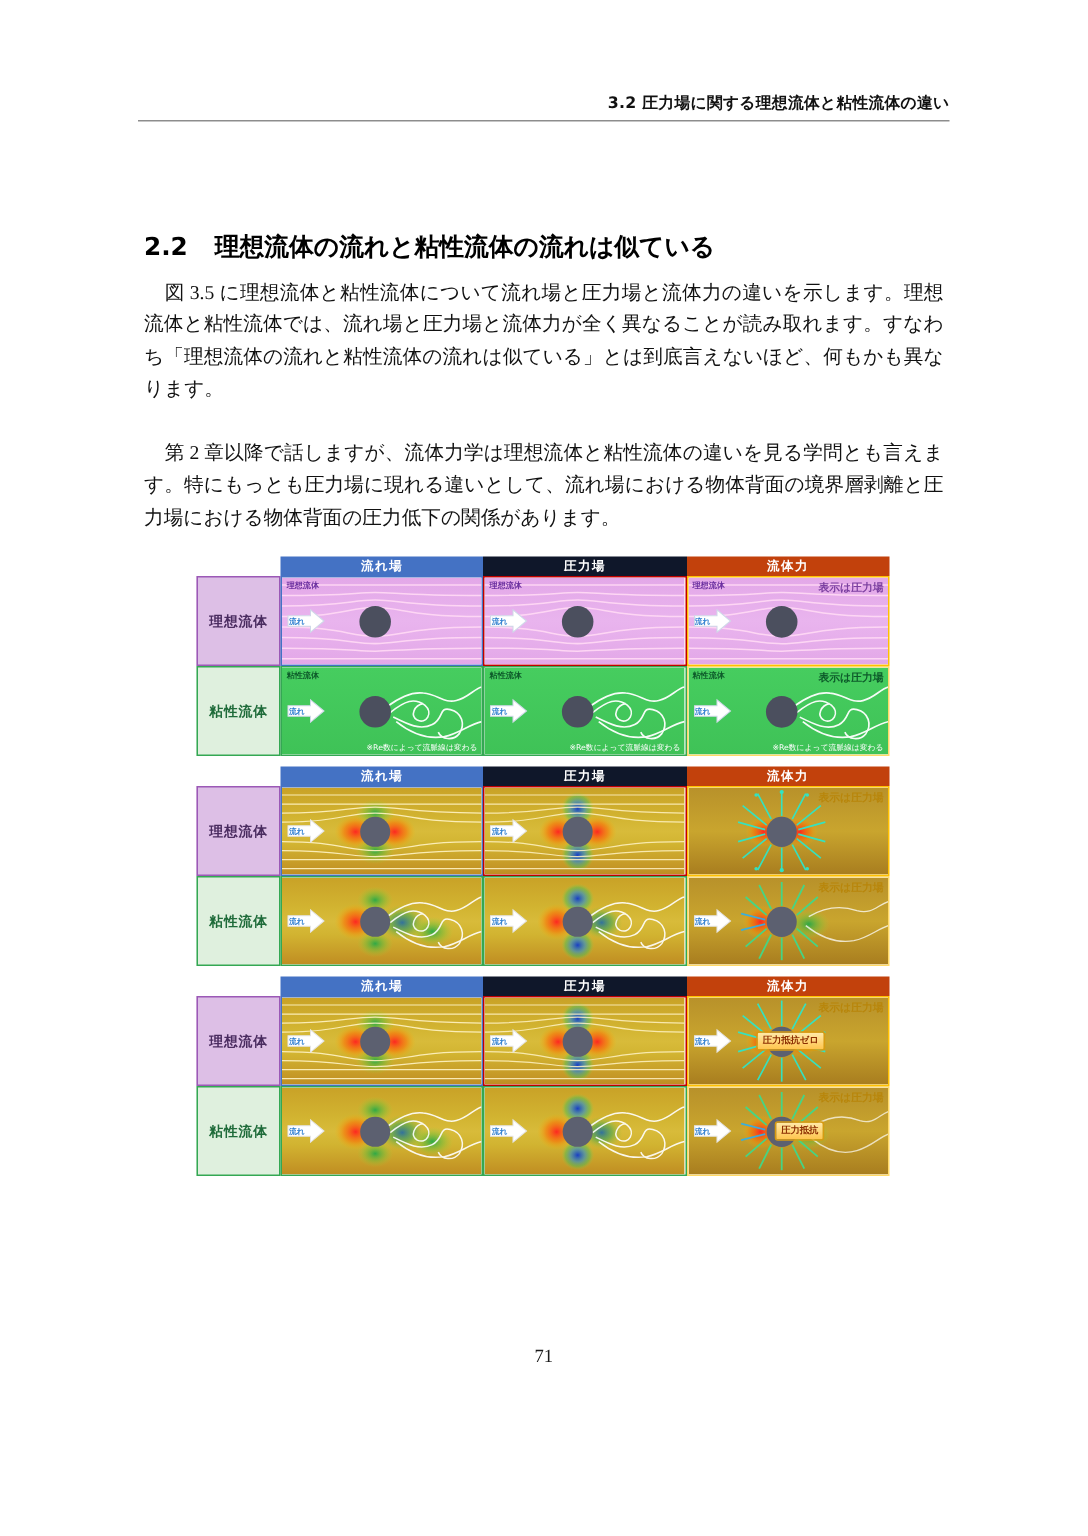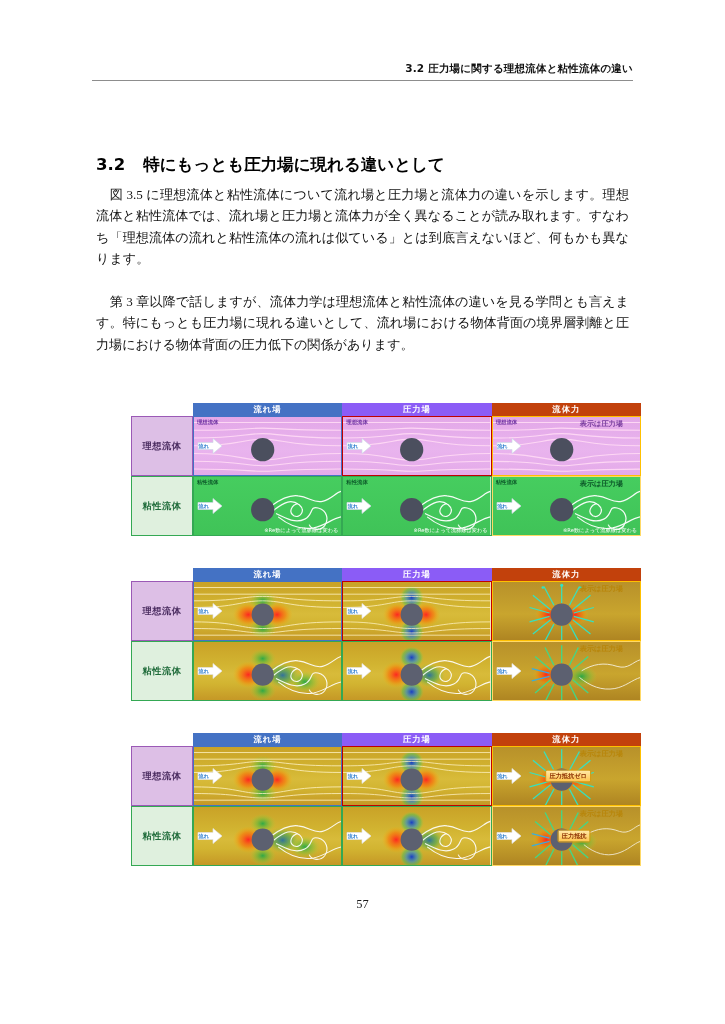--- a/index.html
+++ b/index.html
@@ -77,42 +77,41 @@
     position: absolute;
     left: 131px;
     top: 371px;
     width: 462px;
   }
   .fig-block { margin-bottom: 7px; }
 
   .fig-table {
     border-collapse: separate;
     border-spacing: 0;
-    width: 510px;
+    width: 462px;
     table-layout: fixed;
-    margin-top: 32px;
   }
   .fig-table td { padding: 0; vertical-align: middle; }
 
   .col-label { width: 56px; }
   .col-panel { width: 135px; }
 
   
   .hdr {
     height: 13px;
     text-align: center;
     color: #ffffff;
     font-family: "DejaVu Sans", "Liberation Sans", sans-serif;
     font-size: 8.3px;
     font-weight: bold;
     letter-spacing: 1px;
     line-height: 13px;
   }
   .hdr-flow  { background: #4472c4; }
-  .hdr-press { background: #8b5cf6; }
+  .hdr-press { background: #0f172a; }
   .hdr-force { background: #c2410c; }
   .hdr-blank { background: #ffffff; }
 
   
   .rowlab {
     text-align: center;
     font-family: "DejaVu Sans", "Liberation Sans", sans-serif;
     font-size: 9.2px;
     font-weight: bold;
     letter-spacing: .6px;
@@ -150,21 +149,21 @@
     font-family: "DejaVu Sans", "Liberation Sans", sans-serif;
     font-weight: bold;
     white-space: nowrap;
     pointer-events: none;
   }
   .tag-fluid { left: 3px; top: 2px; font-size: 5.4px; }
   .tag-fluid.ideal { color: #6b2fa0; }
   .tag-fluid.visc  { color: #0d5a2a; }
 
   .tag-note {
-    right: 17px; top: 2px; font-size: 7.2px;
+    right: 3px; top: 2px; font-size: 7.2px;
   }
   .tag-note.on-pink { color: #7b3fa0; }
   .tag-note.on-green { color: #0d5a2a; }
   .tag-note.on-warm { color: #b8860b; }
 
   .tag-re {
     right: 3px; bottom: 1px; font-size: 5.2px; color: #ffffff; font-weight: normal;
   }
 
   .flow-arrow {
@@ -224,28 +223,28 @@
 </style>
 </head>
 <body>
 
 <div class="page">
 
   <div class="running-head">3.2 圧力場に関する理想流体と粘性流体の違い</div>
   <div class="head-rule"></div>
 
   <h2 class="sec-heading">
-    <span class="num">3.2</span><span>特にもっとも圧力場に現れる違いとして</span>
+    <span class="num">2.2</span><span>理想流体の流れと粘性流体の流れは似ている</span>
   </h2>
 
   <div class="body-text" id="para-1">
     <p class="para">図 3.5 に理想流体と粘性流体について流れ場と圧力場と流体力の違いを示します。理想流体と粘性流体では、流れ場と圧力場と流体力が全く異なることが読み取れます。すなわち「理想流体の流れと粘性流体の流れは似ている」とは到底言えないほど、何もかも異なります。</p>
   </div>
   <div class="body-text" id="para-3">
-    <p class="para">第 3 章以降で話しますが、流体力学は理想流体と粘性流体の違いを見る学問とも言えます。特にもっとも圧力場に現れる違いとして、流れ場における物体背面の境界層剥離と圧力場における物体背面の圧力低下の関係があります。</p>
+    <p class="para">第 2 章以降で話しますが、流体力学は理想流体と粘性流体の違いを見る学問とも言えます。特にもっとも圧力場に現れる違いとして、流れ場における物体背面の境界層剥離と圧力場における物体背面の圧力低下の関係があります。</p>
   </div>
 
   <div class="figure">
 
     <svg width="0" height="0" style="position:absolute">
       <defs>
 
         <linearGradient id="gPink" x1="0" y1="0" x2="0" y2="1">
           <stop offset="0%" stop-color="#e3a8e8"></stop>
           <stop offset="50%" stop-color="#e9b4ee"></stop>
@@ -886,15 +885,15 @@
             </div>
           </td>
         </tr>
       </tbody>
         </table>
     </div>
 
   </div>
 
 
-  <div class="folio">57</div>
+  <div class="folio">71</div>
 
 </div>
 
 </body></html>

